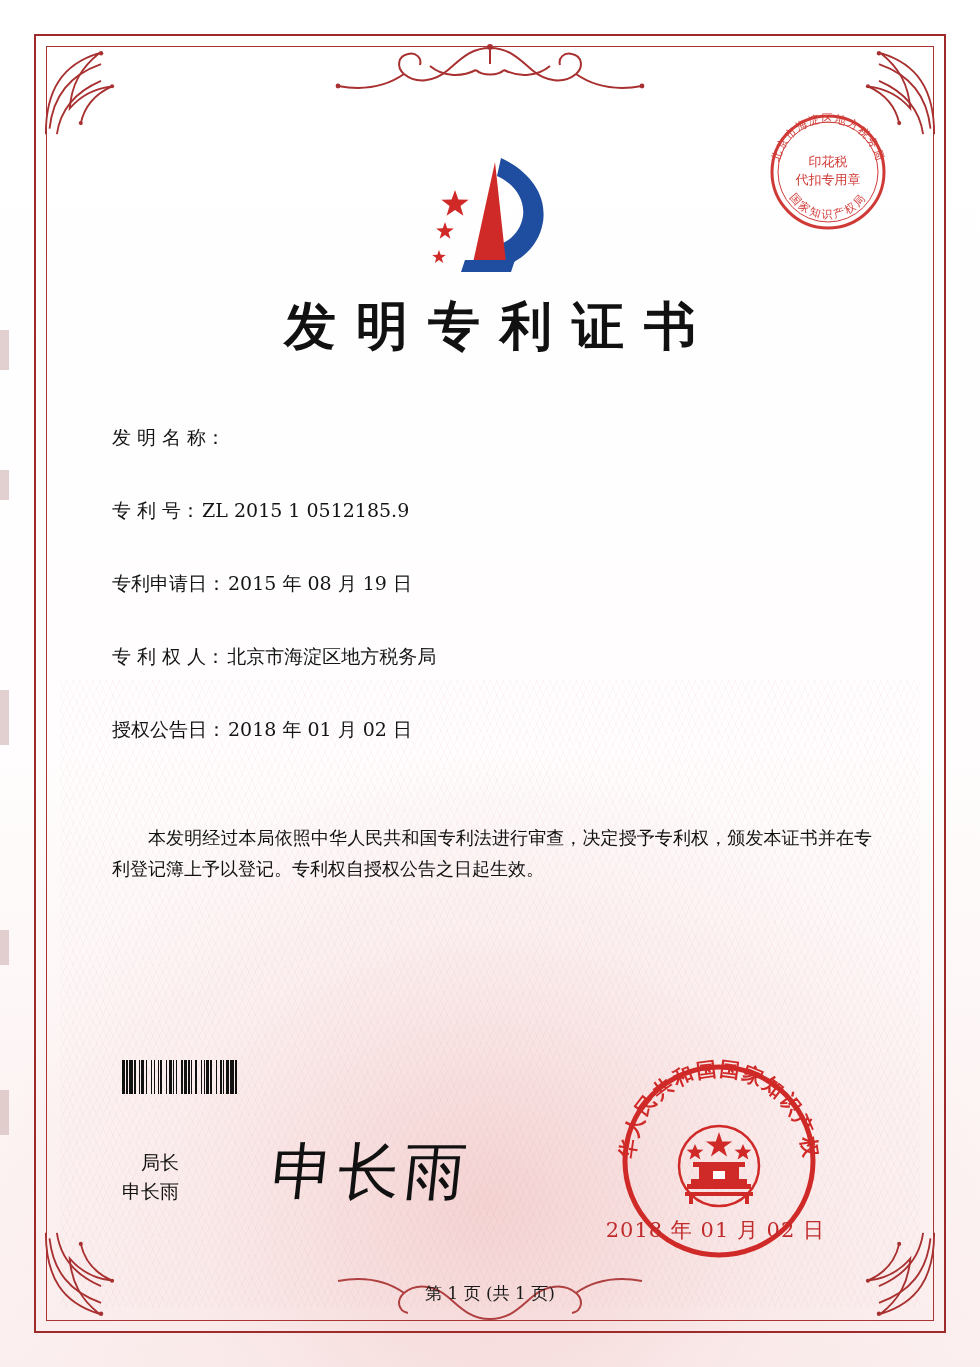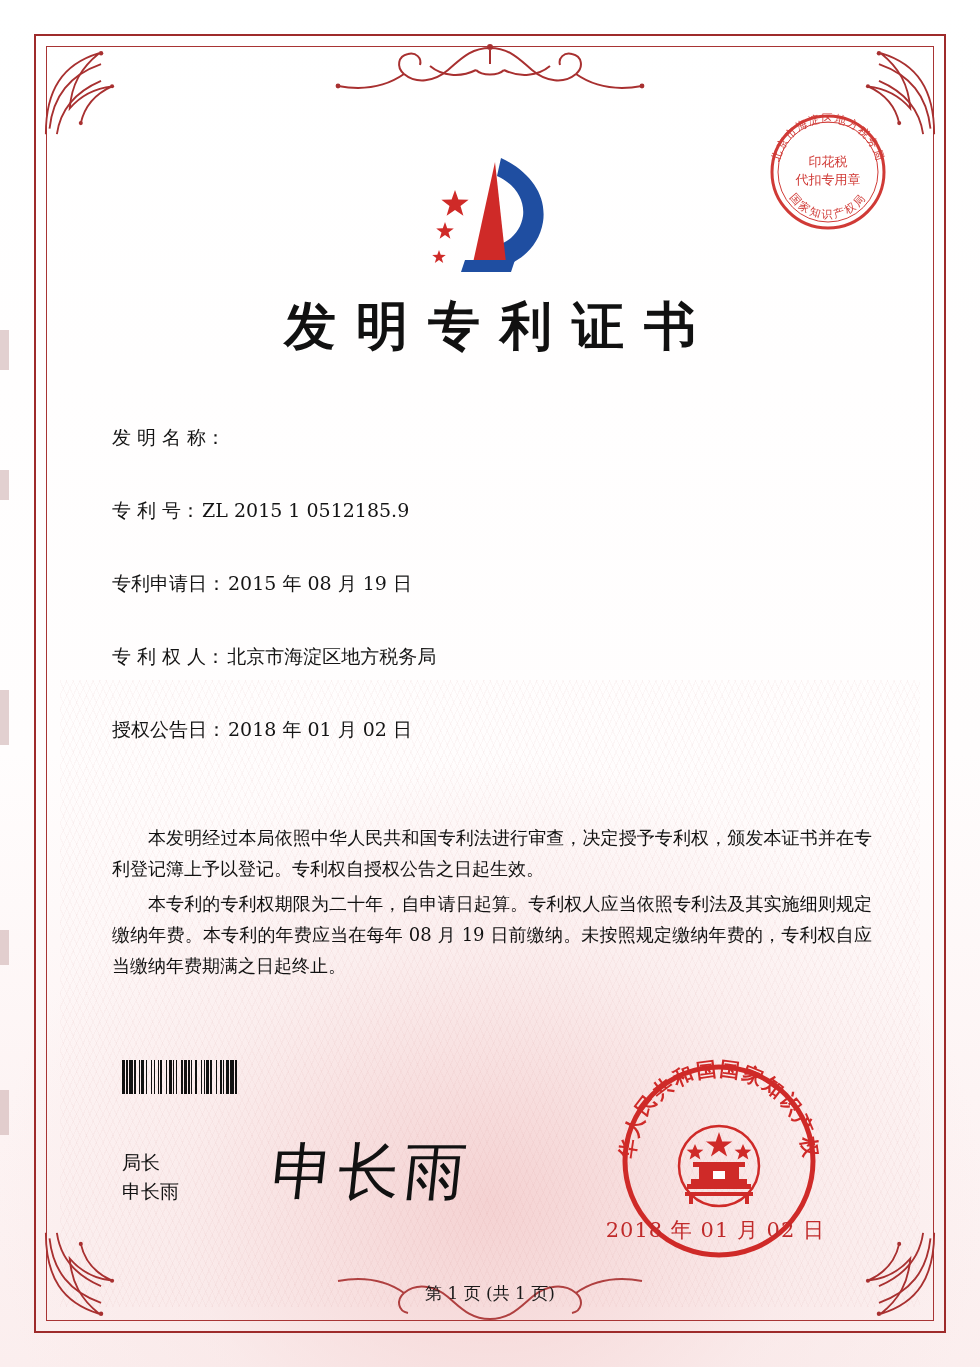--- a/index.html
+++ b/index.html
@@ -178,20 +178,21 @@
 
   
   .sig-block {
     position: absolute;
     left: 122px;
     top: 1148px;
     font-size: 19px;
     line-height: 29px;
     color: #111;
     font-family: "DejaVu Serif", serif;
+    text-align: right;
   }
   .sig-hand {
     position: absolute;
     left: 272px;
     top: 1130px;
     font-size: 62px;
     color: #111;
     font-family: "DejaVu Serif", serif;
     transform: skewX(-6deg);
     letter-spacing: 4px;
@@ -383,21 +384,20 @@
       <span class="field-value">北京市海淀区地方税务局</span>
     </div>
     <div class="field-row">
       <span class="field-label">授权公告日：</span>
       <span class="field-value">2018 年 01 月 02 日</span>
     </div>
   </div>
 
   <div class="paragraphs">
     <p>本发明经过本局依照中华人民共和国专利法进行审查，决定授予专利权，颁发本证书并在专利登记簿上予以登记。专利权自授权公告之日起生效。</p>
-    <p>本专利的专利权期限为二十年，自申请日起算。专利权人应当依照专利法及其实施细则规定缴纳年费。本专利的年费应当在每年 08 月 19 日前缴纳。未按照规定缴纳年费的，专利权自应当缴纳年费期满之日起终止。</p>
   </div>
 
   <div class="barcode" id="barcode">
       <i style="width: 3px;"></i>
       <i style="width: 1px; background: transparent;"></i>
       <i style="width: 2px;"></i>
       <i style="width: 1px; background: transparent;"></i>
       <i style="width: 4px;"></i>
       <i style="width: 1px; background: transparent;"></i>
       <i style="width: 2px;"></i>

